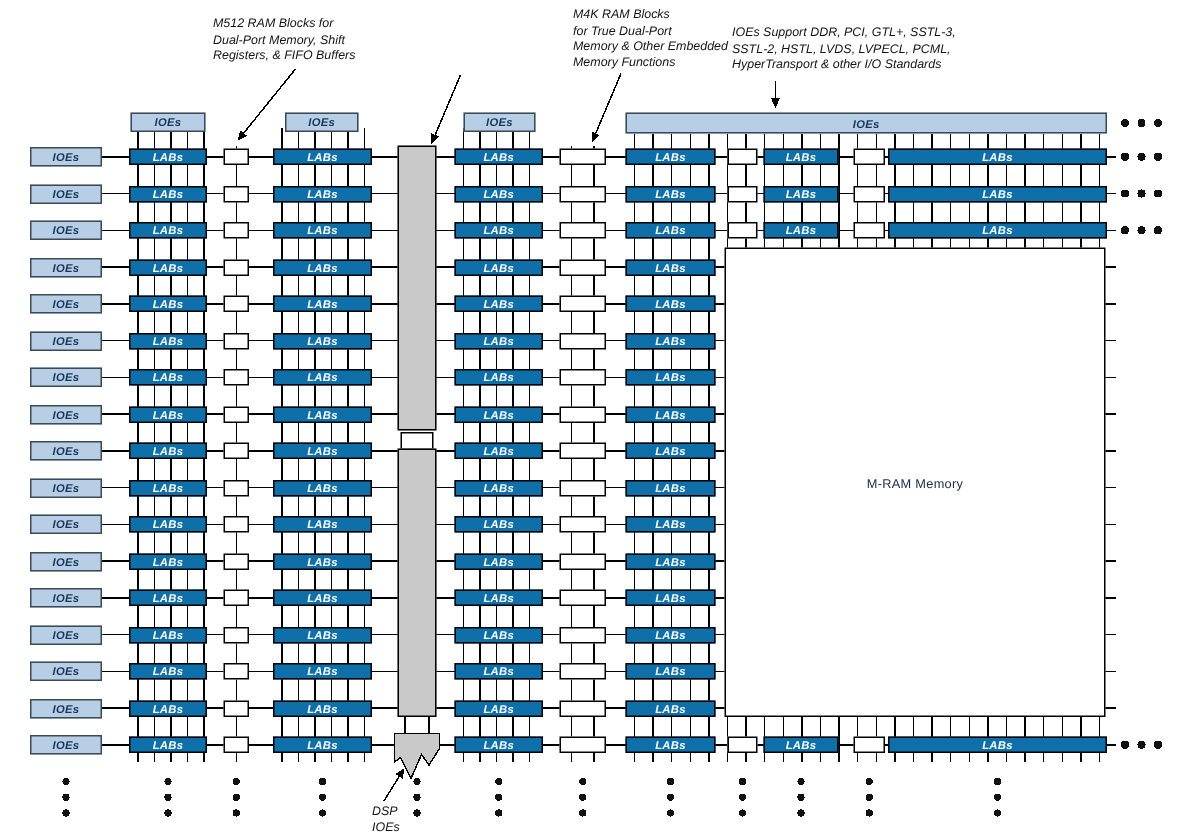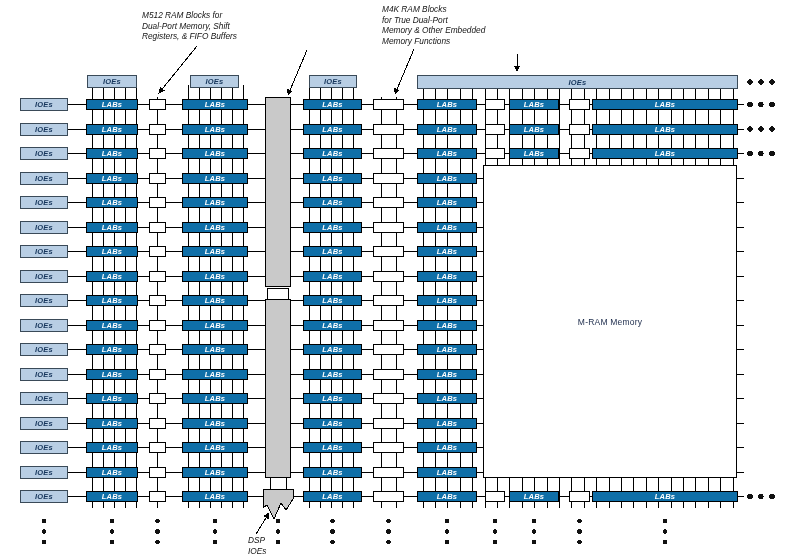--- a/index.html
+++ b/index.html
@@ -316,17 +316,20 @@
   <div class="ann" style="left:142px;top:10px;width:118px;">M512 RAM Blocks for
 Dual-Port Memory, Shift
 Registers, &amp; FIFO Buffers</div>
 
 
   <div class="ann" style="left:382px;top:4px;width:122px;">M4K RAM Blocks
 for True Dual-Port
 Memory &amp; Other Embedded
 Memory Functions</div>
 
+  <div class="ann" style="left:488px;top:16px;width:230px;">IOEs Support DDR, PCI, GTL+, SSTL-3,
+SSTL-2, HSTL, LVDS, LVPECL, PCML,
+HyperTransport &amp; other I/O Standards</div>
 
   <div class="ann" style="left:248px;top:535px;width:34px;">DSP
 IOEs</div>
 
 </div>
 
 </body></html>

